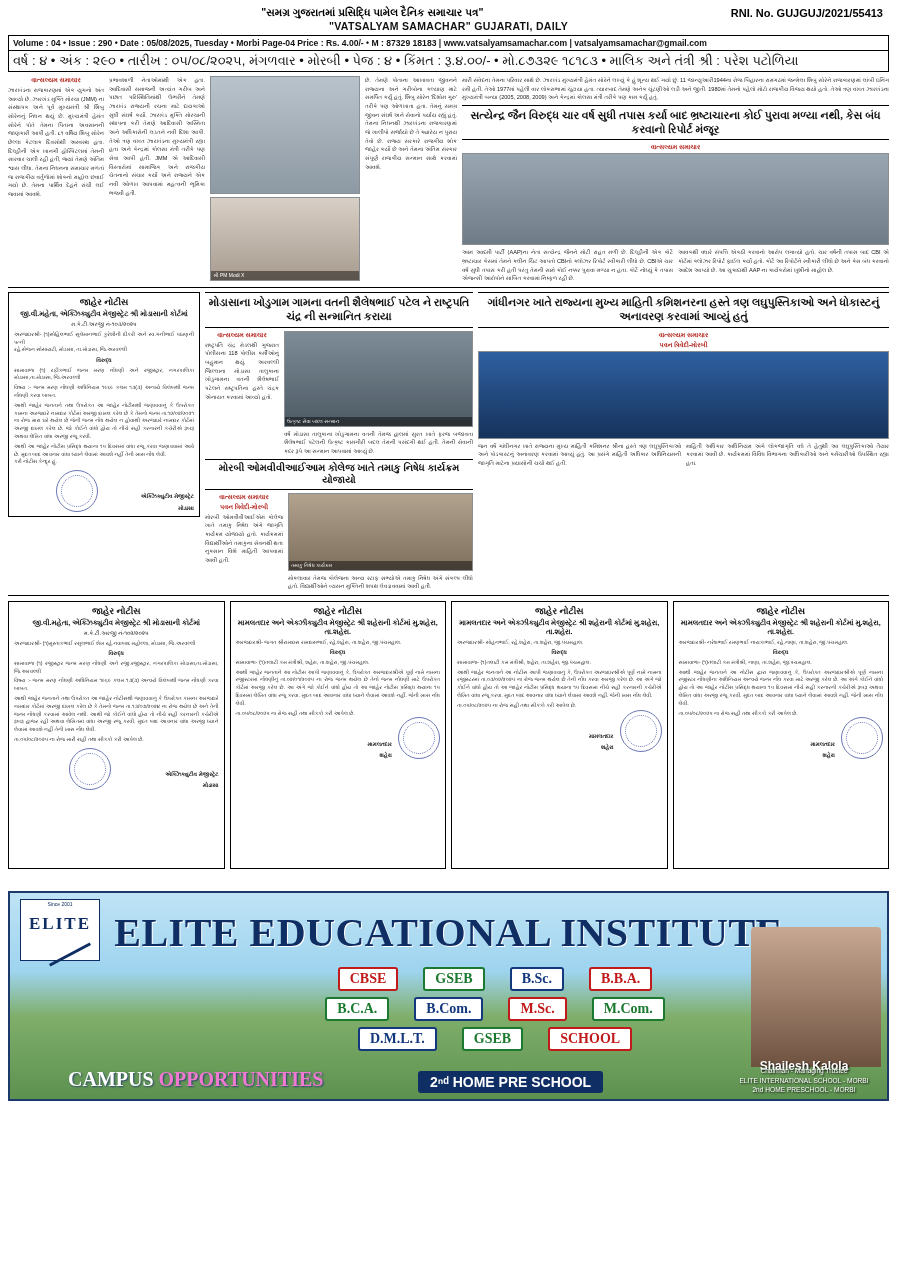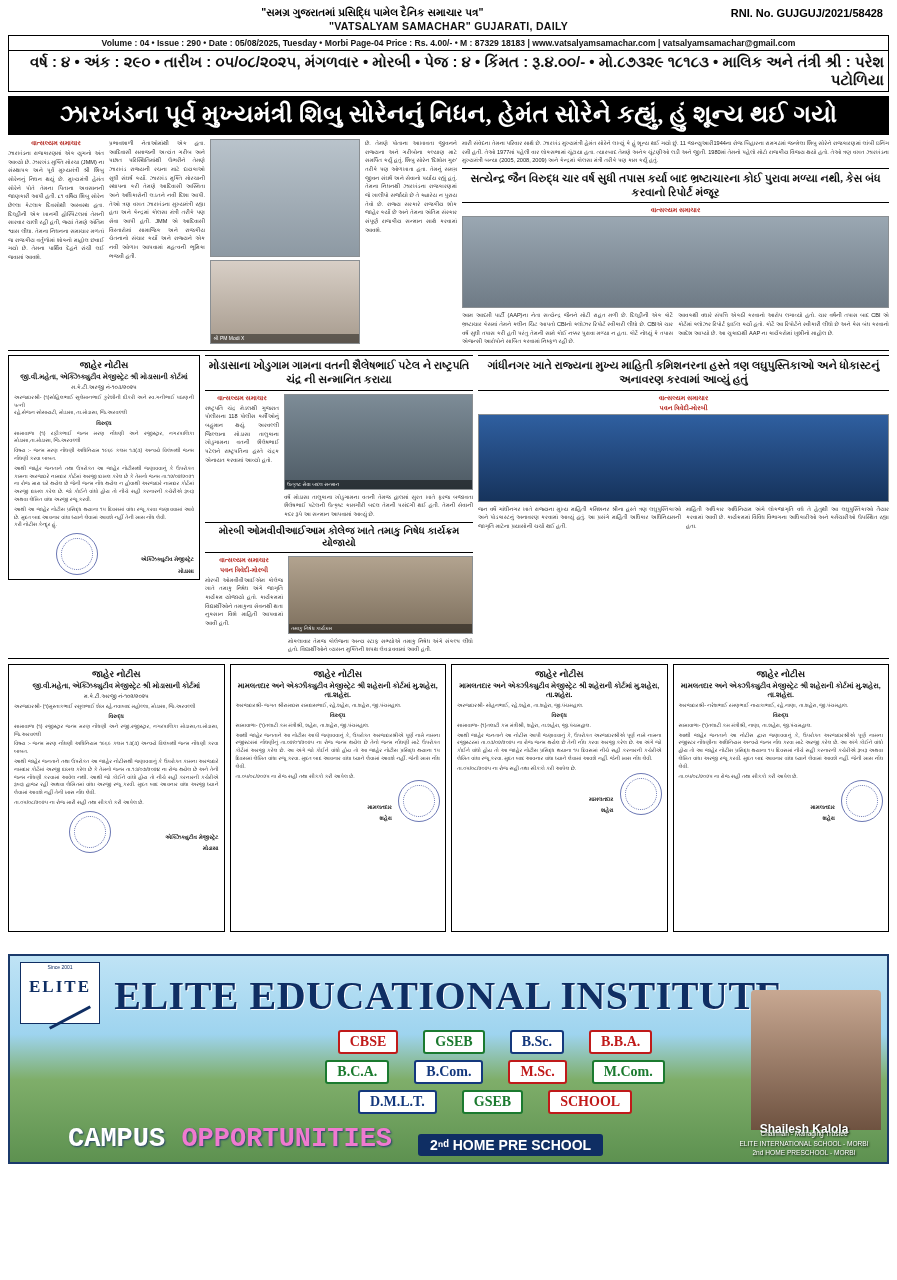--- a/index.html
+++ b/index.html
@@ -20,22 +20,22 @@
   .masthead { display:flex; align-items:flex-end; justify-content:center; gap:12px; margin-top:-2px; }
   .mast-title {
     font-family: "Liberation Serif", serif;
     font-size:47px; font-weight:bold; color:#d21a16; letter-spacing:1px; line-height:1.0;
     text-shadow: 1px 1px 0 #7a0d09;
   }
   .mast-sub-right { font-size:17px; font-weight:bold; color:#111; padding-bottom:5px; }
   .mast-eng { text-align:center; font-size:10.5px; font-weight:bold; letter-spacing:.3px; margin-top:1px; }
 
   .infobar { border:1.5px solid #000; margin-top:3px; }
-  .infobar .row1 { font-size:8.6px; text-align:center; padding:2px 4px; border-bottom:1px solid #000; font-weight:bold; }
-  .infobar .row2 { font-size:15px; text-align:right; padding:2px 4px; font-weight:bold; }
+  .infobar .row1 { font-size:8.6px; padding:2px 4px; border-bottom:1px solid #000; font-weight:bold; }
+  .infobar .row2 { font-size:13px; text-align:left; padding:2px 4px; font-weight:normal; }
 
   
   .lead-head {
     background:#000; color:#fff; margin-top:4px; padding:5px 6px 7px;
     text-align:center; font-size:24px; font-weight:bold; letter-spacing:.2px;
     font-family:"Liberation Serif", serif;
   }
 
   
   .cols { display:flex; gap:5px; margin-top:4px; }
@@ -93,51 +93,50 @@
     background:#fff; border:2px solid #c01a1a; color:#c01a1a; font-weight:bold;
     font-size:14px; padding:2px 10px; border-radius:3px; font-family:"Liberation Serif", serif;
   }
   .badge.g { border-color:#1b7a2f; color:#1b7a2f; }
   .badge.b { border-color:#14387d; color:#14387d; }
   .ad-home {
     position:absolute; left:408px; bottom:6px; background:#0f2e63; color:#fff;
     font-weight:bold; font-size:14px; padding:3px 12px; border-radius:3px;
   }
   .ad-campus {
-    position:absolute; left:58px; bottom:8px; font-family:Liberation Mono, monospace;
-    font-size:27px; font-weight:bold; color:#fff; text-shadow:1px 1px 2px #27406b;
+    position:absolute; left:58px; bottom:8px; font-family:Liberation Serif, serif;
+    font-size:20px; font-weight:bold; color:#fff; text-shadow:1px 1px 2px #27406b;
   }
   .ad-campus .pink { color:#f07ad0; }
   .ad-person { position:absolute; right:6px; top:34px; width:130px; height:140px; background:linear-gradient(180deg,#c8a892 0%,#6e5240 100%); border-radius:4px 4px 0 0; }
   .ad-name { position:absolute; right:8px; bottom:26px; width:150px; text-align:center; color:#fff; font-weight:bold; font-size:12px; text-shadow:1px 1px 2px #000; }
   .ad-role { position:absolute; right:8px; bottom:4px; width:150px; text-align:center; color:#fff; font-size:6.6px; line-height:1.45; text-shadow:1px 1px 2px #000; }
 
   .hr-blk { border:0; border-top:1.5px solid #000; margin:4px 0; }
   .flexrow { display:flex; gap:5px; }
   .notice-grid { display:flex; gap:5px; margin-top:5px; }
   .notice-grid > div { flex:1; }
 </style>
 </head>
 <body>
 
 <div class="page">
 
   <div class="top-line">
     <div class="top-tag">"સમગ્ર ગુજરાતમાં પ્રસિદ્ધિ પામેલ દૈનિક સમાચાર પત્ર"</div>
-    <div class="rni">RNI. No. GUJGUJ/2021/58428</div>
+    <div class="rni">RNI. No. GUJGUJ/2021/55413</div>
   </div>
 
   <div class="mast-eng">"VATSALYAM SAMACHAR" GUJARATI, DAILY</div>
 
   <div class="infobar">
     <div class="row1">Volume : 04  •  Issue : 290  •  Date : 05/08/2025, Tuesday  •  Morbi  Page-04  Price : Rs. 4.00/-  •  M : 87329 18183 | www.vatsalyamsamachar.com | vatsalyamsamachar@gmail.com</div>
     <div class="row2">વર્ષ : ૪     •     અંક : ૨૯૦     •     તારીખ : ૦૫/૦૮/૨૦૨૫, મંગળવાર     •     મોરબી     •     પેજ : ૪     •     કિંમત : રૂ.૪.૦૦/-     •     મો.૮૭૩૨૯ ૧૮૧૮૩     •     માલિક અને તંત્રી શ્રી : પરેશ પટોળિયા</div>
   </div>
 
-  <div class="lead-head">ઝારખંડના પૂર્વ મુખ્યમંત્રી શિબુ સોરેનનું નિધન, હેમંત સોરેને કહ્યું, હું શૂન્ય થઈ ગયો</div>
 
   <div class="cols">
 
     <div class="col" style="flex:0 0 96px;">
       <div class="byline">વાત્સલ્યમ સમાચાર</div>
       <div class="txt">ઝારખંડના રાજકારણમાં એક યુગનો અંત આવ્યો છે. ઝારખંડ મુક્તિ મોરચા (JMM) ના સંસ્થાપક અને પૂર્વ મુખ્યમંત્રી શ્રી શિબુ સોરેનનું નિધન થયું છે. મુખ્યમંત્રી હેમંત સોરેને પોતે તેમના પિતાના અવસાનની જાણકારી આપી હતી. ૮૧ વર્ષિય શિબુ સોરેન છેલ્લા કેટલાક દિવસોથી અસ્વસ્થ હતા. દિલ્હીની એક ખાનગી હોસ્પિટલમાં તેમની સારવાર ચાલી રહી હતી, જ્યાં તેમણે અંતિમ શ્વાસ લીધા. તેમના નિધનના સમાચાર મળતાં જ રાજકીય વર્તુળોમાં શોકનો માહોલ છવાઈ ગયો છે. તેમના પાર્થિવ દેહને રાંચી લઈ જવામાં આવશે.</div>
     </div>
     <div class="col" style="flex:0 0 96px;">
       <div class="txt">પ્રભાવશાળી નેતાઓમાંથી એક હતા. આદિવાસી સમાજની અત્યંત ગરીબ અને પછાત પરિસ્થિતિમાંથી ઉભરીને તેમણે ઝારખંડ રાજ્યની રચના માટે દાયકાઓ સુધી સંઘર્ષ કર્યો. ઝારખંડ મુક્તિ મોરચાની સ્થાપના કરી તેમણે આદિવાસી અસ્મિતા અને અધિકારોની લડતને નવી દિશા આપી. તેઓ ત્રણ વખત ઝારખંડના મુખ્યમંત્રી રહ્યા હતા અને કેન્દ્રમાં કોલસા મંત્રી તરીકે પણ સેવા આપી હતી. JMM એ આદિવાસી વિસ્તારોમાં સામાજિક અને રાજકીય ચેતનાનો સંચાર કર્યો અને રાજ્યને એક નવી ઓળખ આપવામાં મહત્વની ભૂમિકા ભજવી હતી.</div>
     </div>

